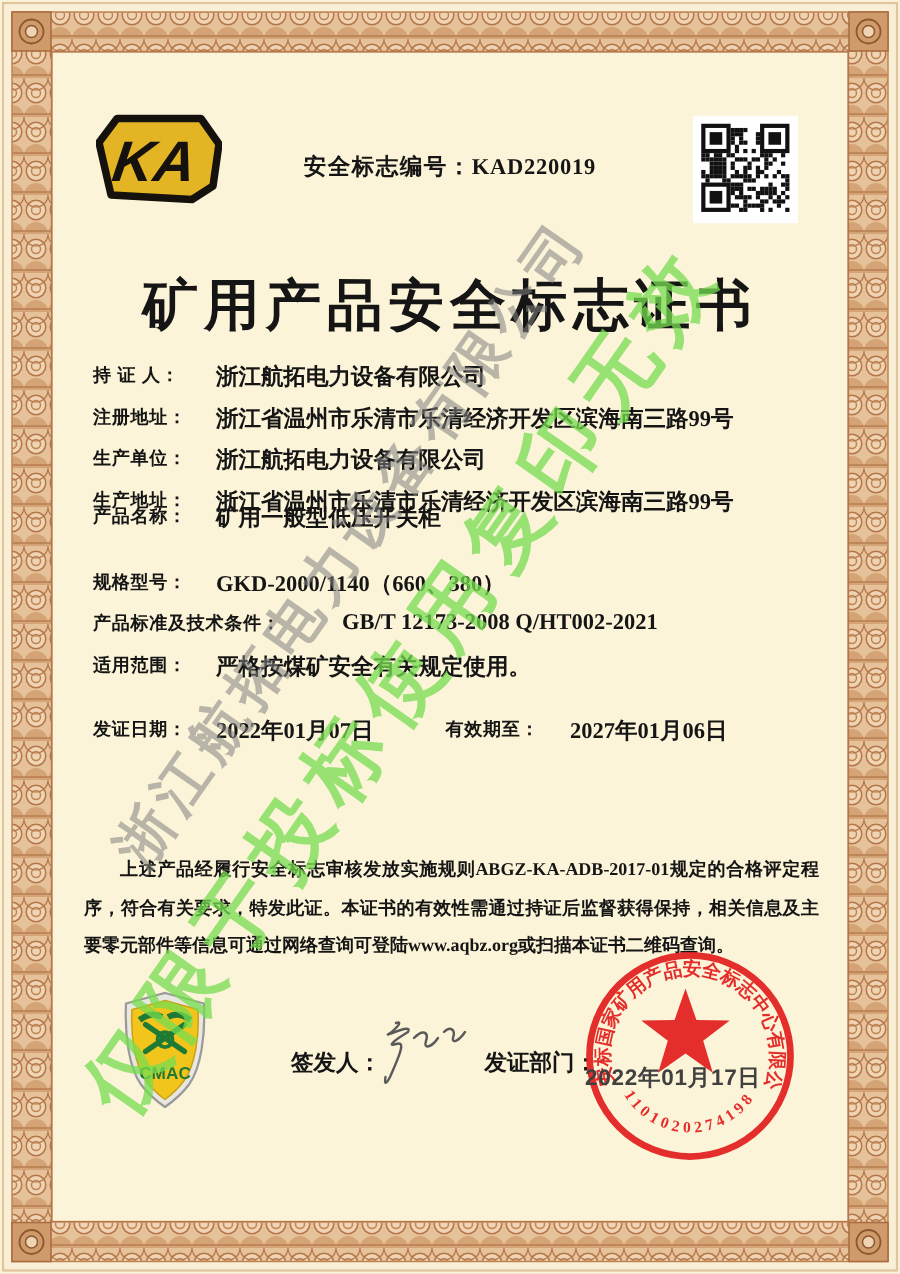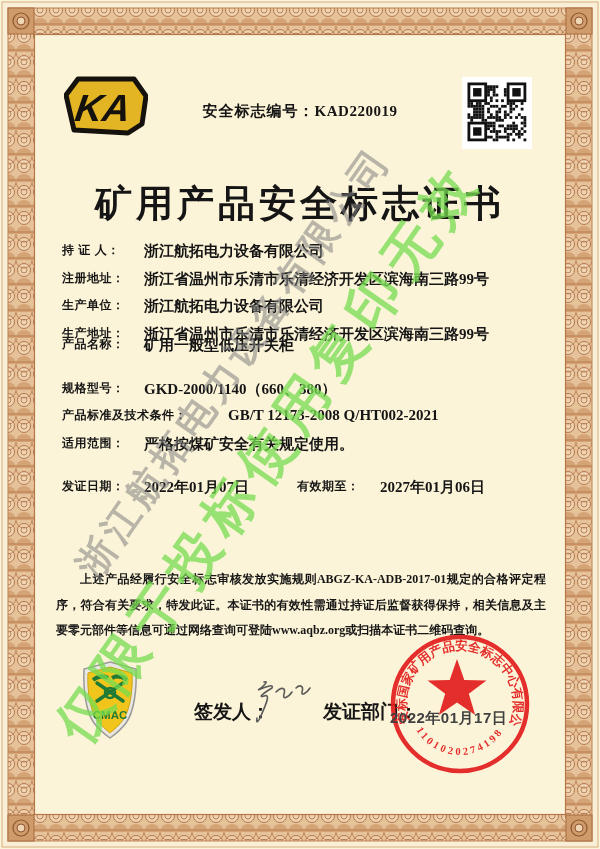--- a/index.html
+++ b/index.html
@@ -20,21 +20,21 @@
   .statement{position:absolute;left:56px;top:567px;width:490px;font-family:"Liberation Serif",serif;
              font-weight:700;font-size:12px;line-height:25.5px;text-align:justify;text-indent:2em;}
   .wm{position:absolute;white-space:nowrap;font-family:"Liberation Serif",serif;font-weight:700;
       transform-origin:left center;pointer-events:none;z-index:6;}
   .wm-gray{left:86px;top:548px;font-size:38px;letter-spacing:5px;color:#828282;opacity:.55;
            transform:rotate(-55deg);}
   .wm-green{left:70px;top:700px;font-size:54px;letter-spacing:9px;color:#76dd50;opacity:.75;
             transform:rotate(-55deg);}
   .seal-date{position:absolute;left:390px;top:709px;width:120px;font-size:15px;font-weight:700;
              color:#404040;z-index:6;letter-spacing:.5px;}
-  .ftr-label{position:absolute;font-size:19px;font-weight:700;}
+  .ftr-label{position:absolute;font-size:15px;font-weight:700;}
   .z2{z-index:2;} .z4{z-index:4;}
 </style>
 </head>
 <body>
 
 <div class="cert">
 
   <svg class="abs" style="left:0;top:0;z-index:0;opacity:.55" width="600" height="849">
     <defs>
       <pattern id="katile" width="118" height="82" patternUnits="userSpaceOnUse">

